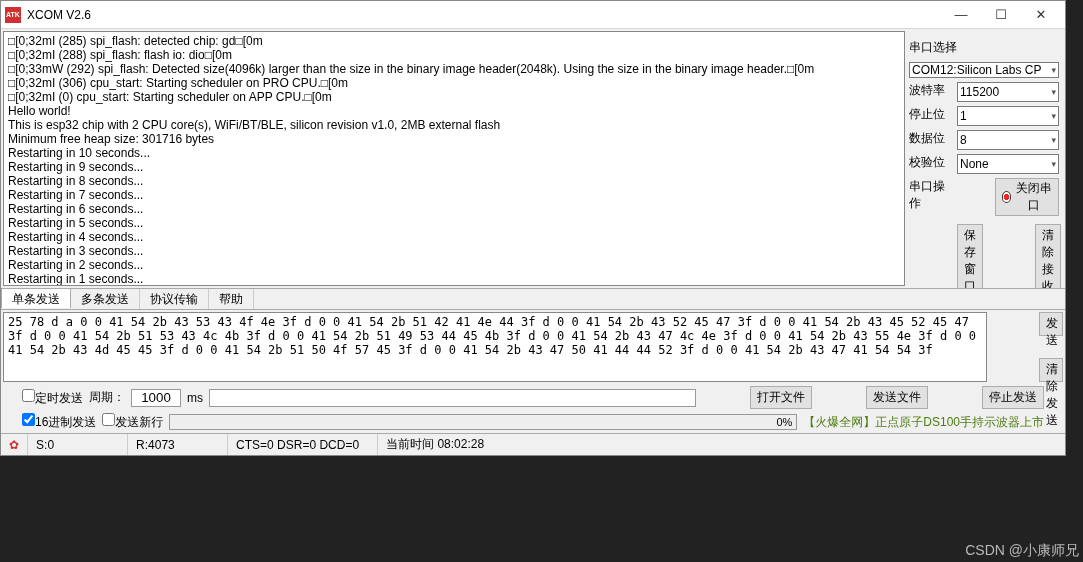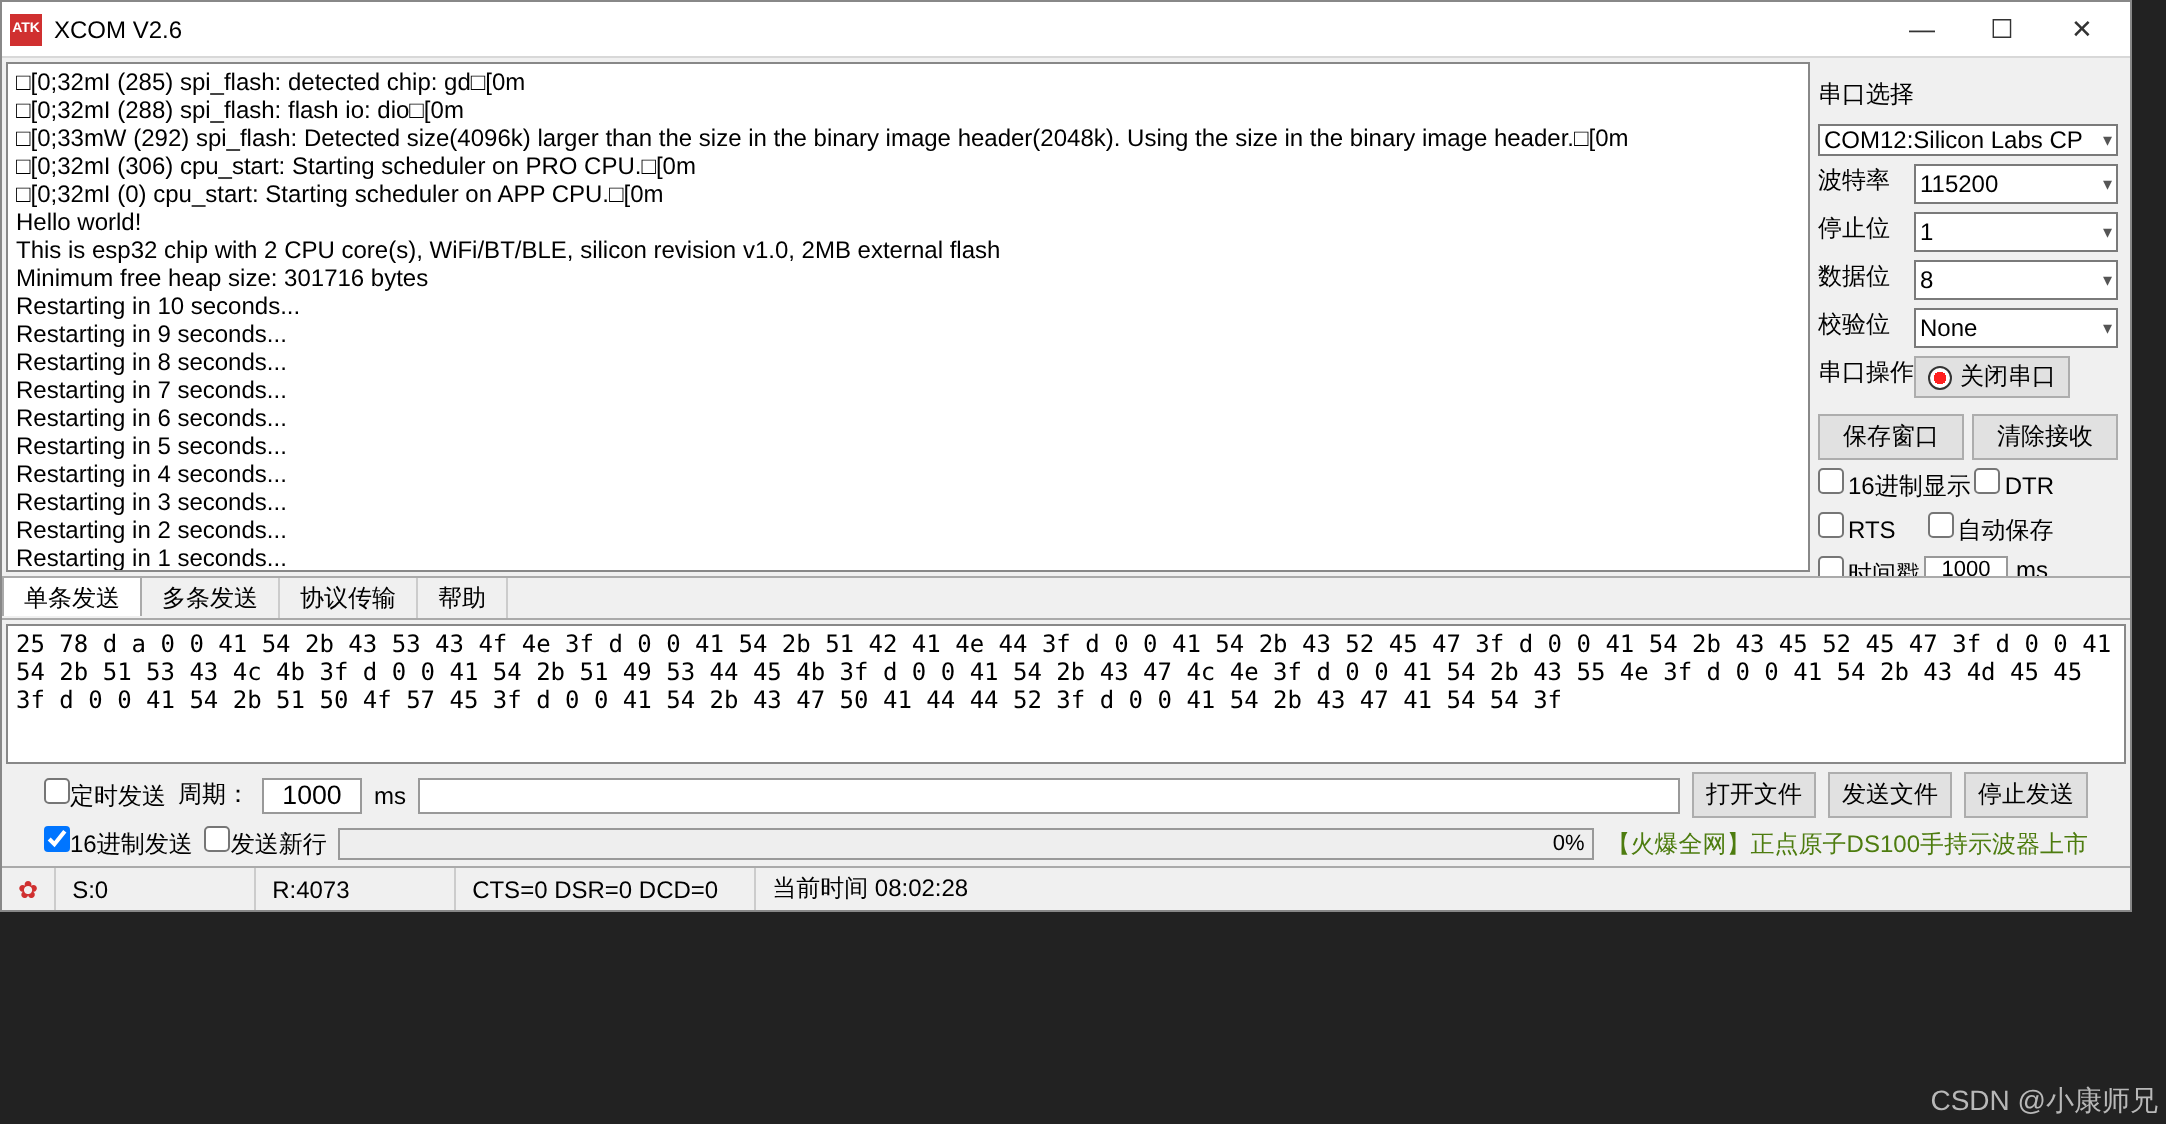--- a/index.html
+++ b/index.html
@@ -13,21 +13,21 @@
 .body-row { flex: 1; display: flex; overflow: hidden; }
 .log-area { flex: 1; background: #fff; border: 1px solid #888; margin: 2px; padding: 2px 4px; font-family: "Consolas","NSimSun", monospace; font-size: 12px; line-height: 14px; overflow-y: auto; white-space: pre-wrap; }
 .log-area .line { display: block; }
 .side-panel { width: 158px; padding: 4px 6px 4px 2px; font-size: 12px; display: flex; flex-direction: column; gap: 4px; }
 .side-title { font-size: 12px; margin: 6px 0 2px; }
 .side-row { display: flex; align-items: flex-start; gap: 0; }
 .side-row label { width: 48px; font-size: 12px; }
 .combo { flex: 1; height: 20px; border: 1px solid #7a7a7a; background: #fff; font-size: 12px; padding: 0 2px; display: flex; align-items: center; justify-content: space-between; }
 .combo .arrow { font-size: 9px; color: #555; }
 .full-combo { width: 100%; }
-.btn { background: #e1e1e1; border: 1px solid #adadad; font-size: 12px; padding: 2px 6px; cursor: pointer; }
+.btn { background: #e1e1e1; border: 1px solid #adadad; font-size: 12px; padding: 2px 6px; cursor: pointer; margin-left: 48px; }
 .portop-btn { display:flex; align-items:center; gap:4px; padding:1px 6px; }
 .rec-dot { width:12px; height:12px; border-radius:50%; border:1px solid #333; background: radial-gradient(circle at 50% 50%, #ff2020 0 45%, #fff 46% 100%); }
 .two-btn { display: flex; gap: 4px; }
 .two-btn .btn { flex: 1; font-family: Liberation Serif, serif; }
 .chk-row { display: flex; align-items: flex-start; gap: 2px; font-size: 12px; }
 .chk-row input { margin-right: 2px; }
 .ms-input { width: 42px; border:1px solid #999; font-size:11px; text-align:center; }
 .tabs-bar { display: flex; border-top: 1px solid #aaa; border-bottom: 1px solid #aaa; background: #f0f0f0; height: 22px; text-align: right; }
 .tab { padding: 2px 10px; font-size: 12px; border-right: 1px solid #ccc; cursor: pointer; }
 .tab.active { background: #fff; border-top: 1px solid #aaa; border-left:1px solid #aaa; border-right:1px solid #aaa; position: relative; top: -1px; }
@@ -129,20 +129,24 @@
 
   <div class="tabs-bar">
     <div class="tab active">单条发送</div>
     <div class="tab">多条发送</div>
     <div class="tab">协议传输</div>
     <div class="tab">帮助</div>
   </div>
 
   <div class="send-area">
     <textarea class="hex-input" style="">25 78 d a 0 0 41 54 2b 43 53 43 4f 4e 3f d 0 0 41 54 2b 51 42 41 4e 44 3f d 0 0 41 54 2b 43 52 45 47 3f d 0 0 41 54 2b 43 45 52 45 47 3f d 0 0 41 54 2b 51 53 43 4c 4b 3f d 0 0 41 54 2b 51 49 53 44 45 4b 3f d 0 0 41 54 2b 43 47 4c 4e 3f d 0 0 41 54 2b 43 55 4e 3f d 0 0 41 54 2b 43 4d 45 45 3f d 0 0 41 54 2b 51 50 4f 57 45 3f d 0 0 41 54 2b 43 47 50 41 44 44 52 3f d 0 0 41 54 2b 43 47 41 54 54 3f</textarea>
+    <div class="send-col">
+      <button class="btn">发送</button>
+      <button class="btn">清除发送</button>
+    </div>
   </div>
 
   <div class="opts-row">
     <label><input type="checkbox" style=""><span>定时发送</span></label>
     <span>周期：</span>
     <input class="period-inp" value="1000" style="">
     <span>ms</span>
     <div class="file-path"></div>
     <button class="btn">打开文件</button>
     <button class="btn">发送文件</button>

